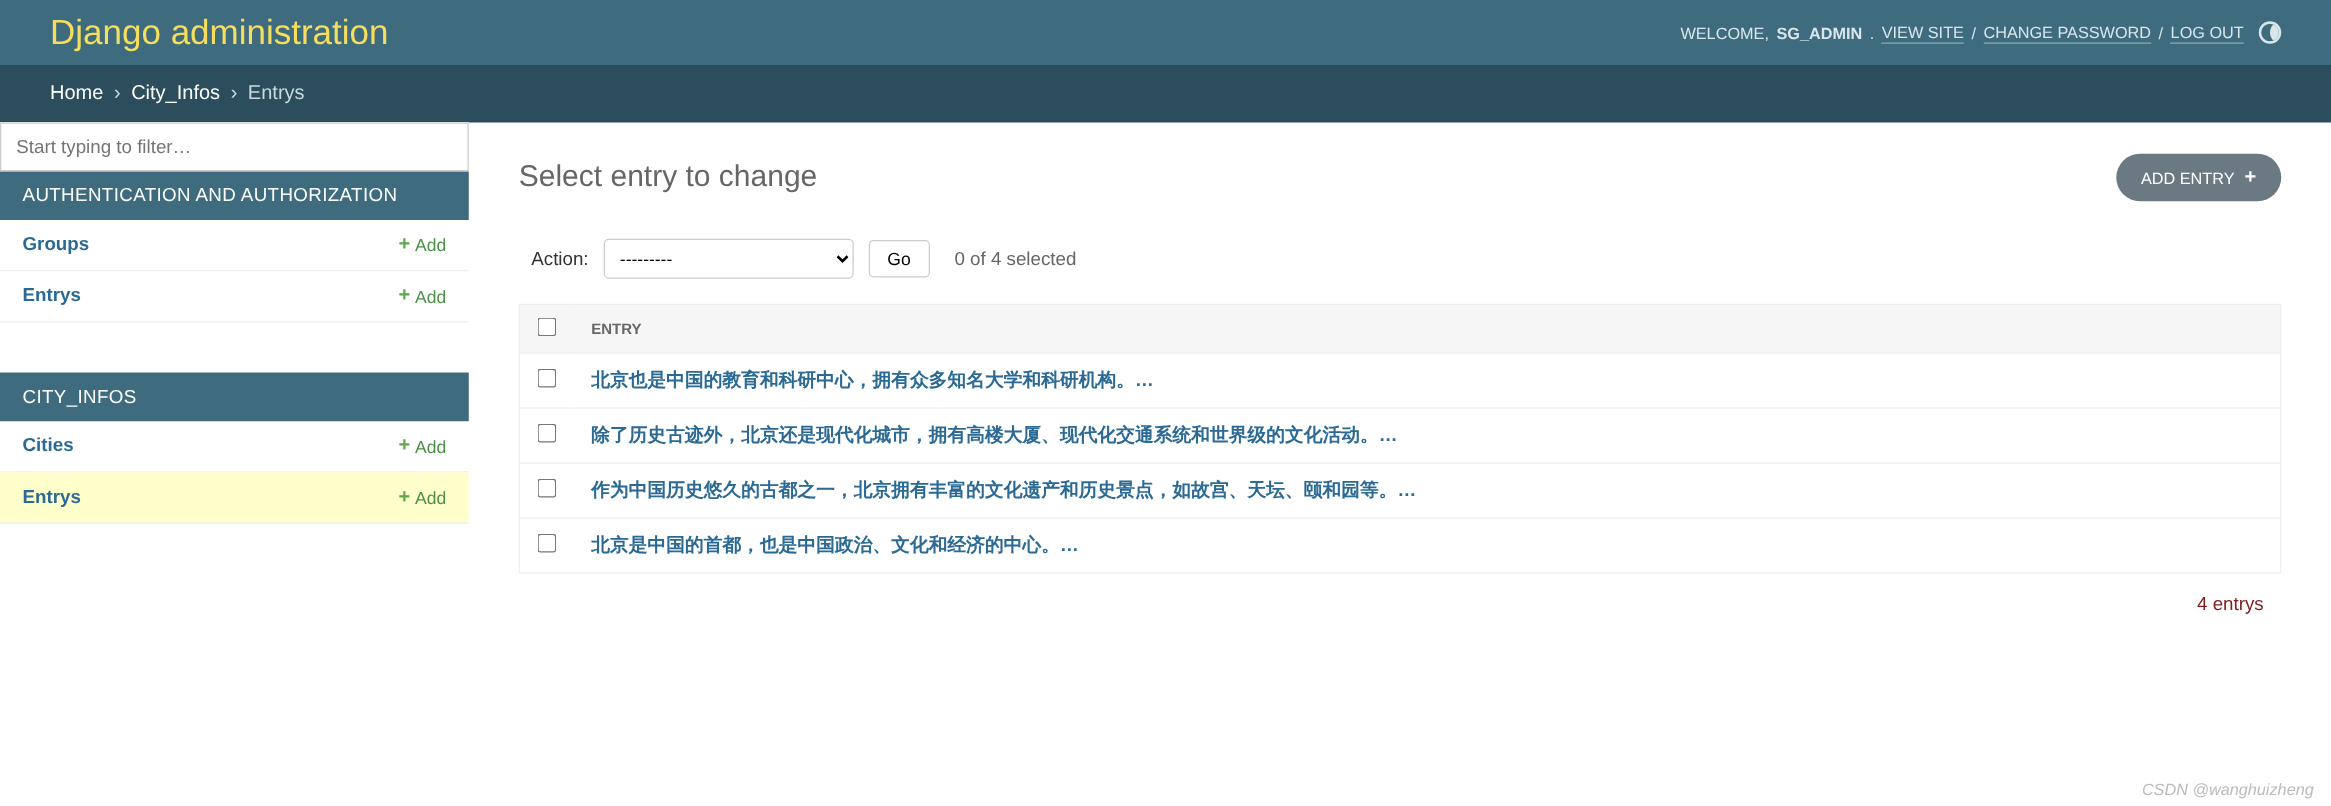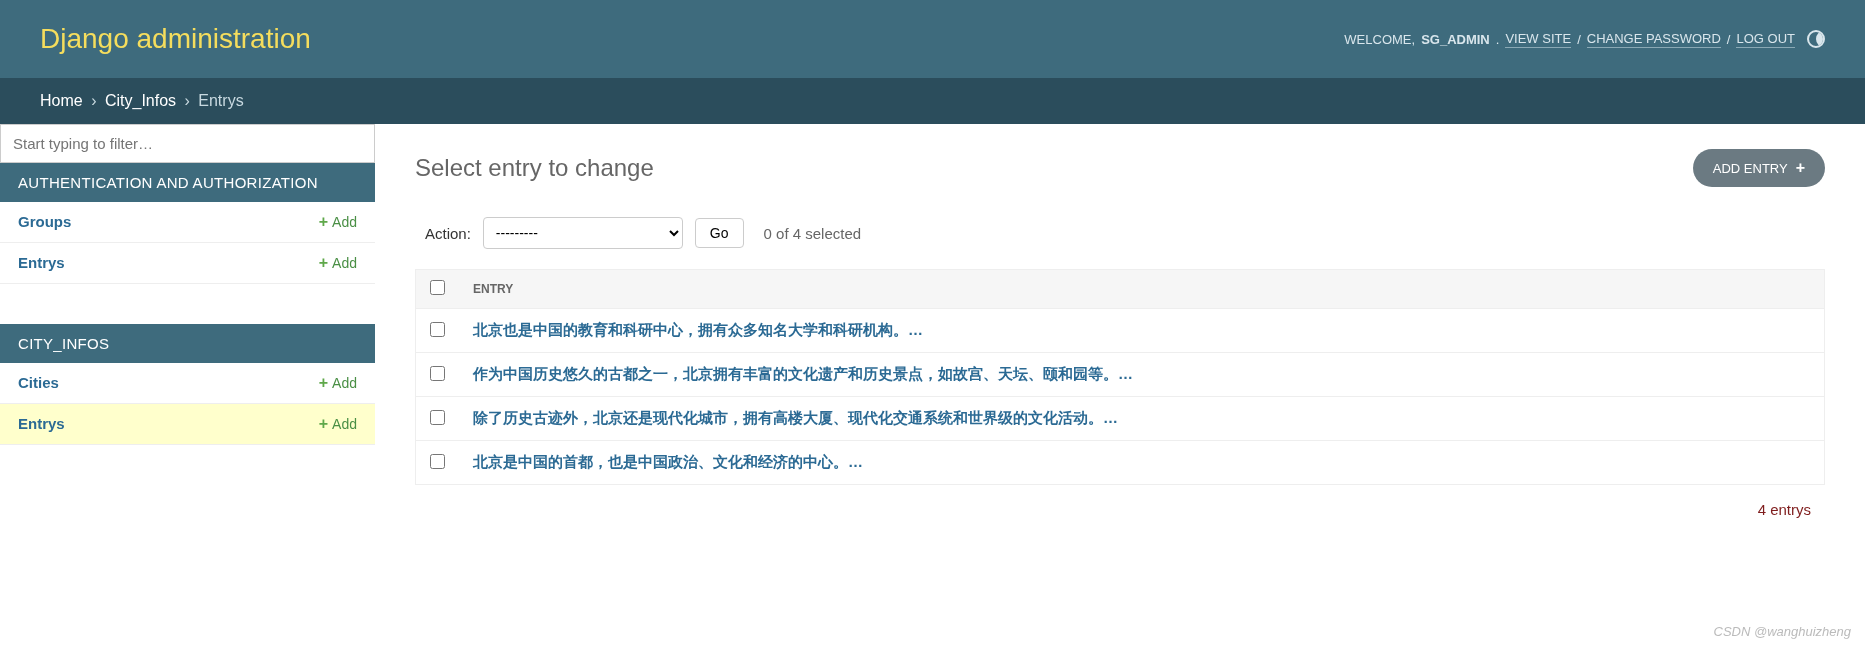--- a/index.html
+++ b/index.html
@@ -4,21 +4,21 @@
 <style>
 * { margin: 0; padding: 0; box-sizing: border-box; }
 body { font-family: "Segoe UI", Arial, sans-serif; background: #fff; color: #333; }
 
 .header {
   background: #3e6b7d;
   padding: 15px 40px;
   display: flex;
   justify-content: space-between;
   align-items: center;
-  height: 78px;
+  height: 52px;
 }
 .site-title {
   color: #f5dd5d;
   font-size: 28px;
   font-weight: 300;
 }
 .user-tools {
   color: #d9e6ec;
   font-size: 13px;
   font-weight: 400;
@@ -308,25 +308,25 @@
           <th>ENTRY</th>
         </tr>
       </thead>
       <tbody>
         <tr>
           <td class="checkbox-col"><input type="checkbox" class="row-checkbox" style=""></td>
           <td><a href="#">北京也是中国的教育和科研中心，拥有众多知名大学和科研机构。…</a></td>
         </tr>
         <tr>
           <td class="checkbox-col"><input type="checkbox" class="row-checkbox" style=""></td>
+          <td><a href="#">除了历史古迹外，北京还是现代化城市，拥有高楼大厦、现代化交通系统和世界级的文化活动。…</a></td>
+        </tr>
+        <tr>
+          <td class="checkbox-col"><input type="checkbox" class="row-checkbox" style=""></td>
           <td><a href="#">作为中国历史悠久的古都之一，北京拥有丰富的文化遗产和历史景点，如故宫、天坛、颐和园等。…</a></td>
-        </tr>
-        <tr>
-          <td class="checkbox-col"><input type="checkbox" class="row-checkbox" style=""></td>
-          <td><a href="#">除了历史古迹外，北京还是现代化城市，拥有高楼大厦、现代化交通系统和世界级的文化活动。…</a></td>
         </tr>
         <tr>
           <td class="checkbox-col"><input type="checkbox" class="row-checkbox" style=""></td>
           <td><a href="#">北京是中国的首都，也是中国政治、文化和经济的中心。…</a></td>
         </tr>
       </tbody>
     </table>
 
     <div class="paginator">4 entrys</div>
   </div>

